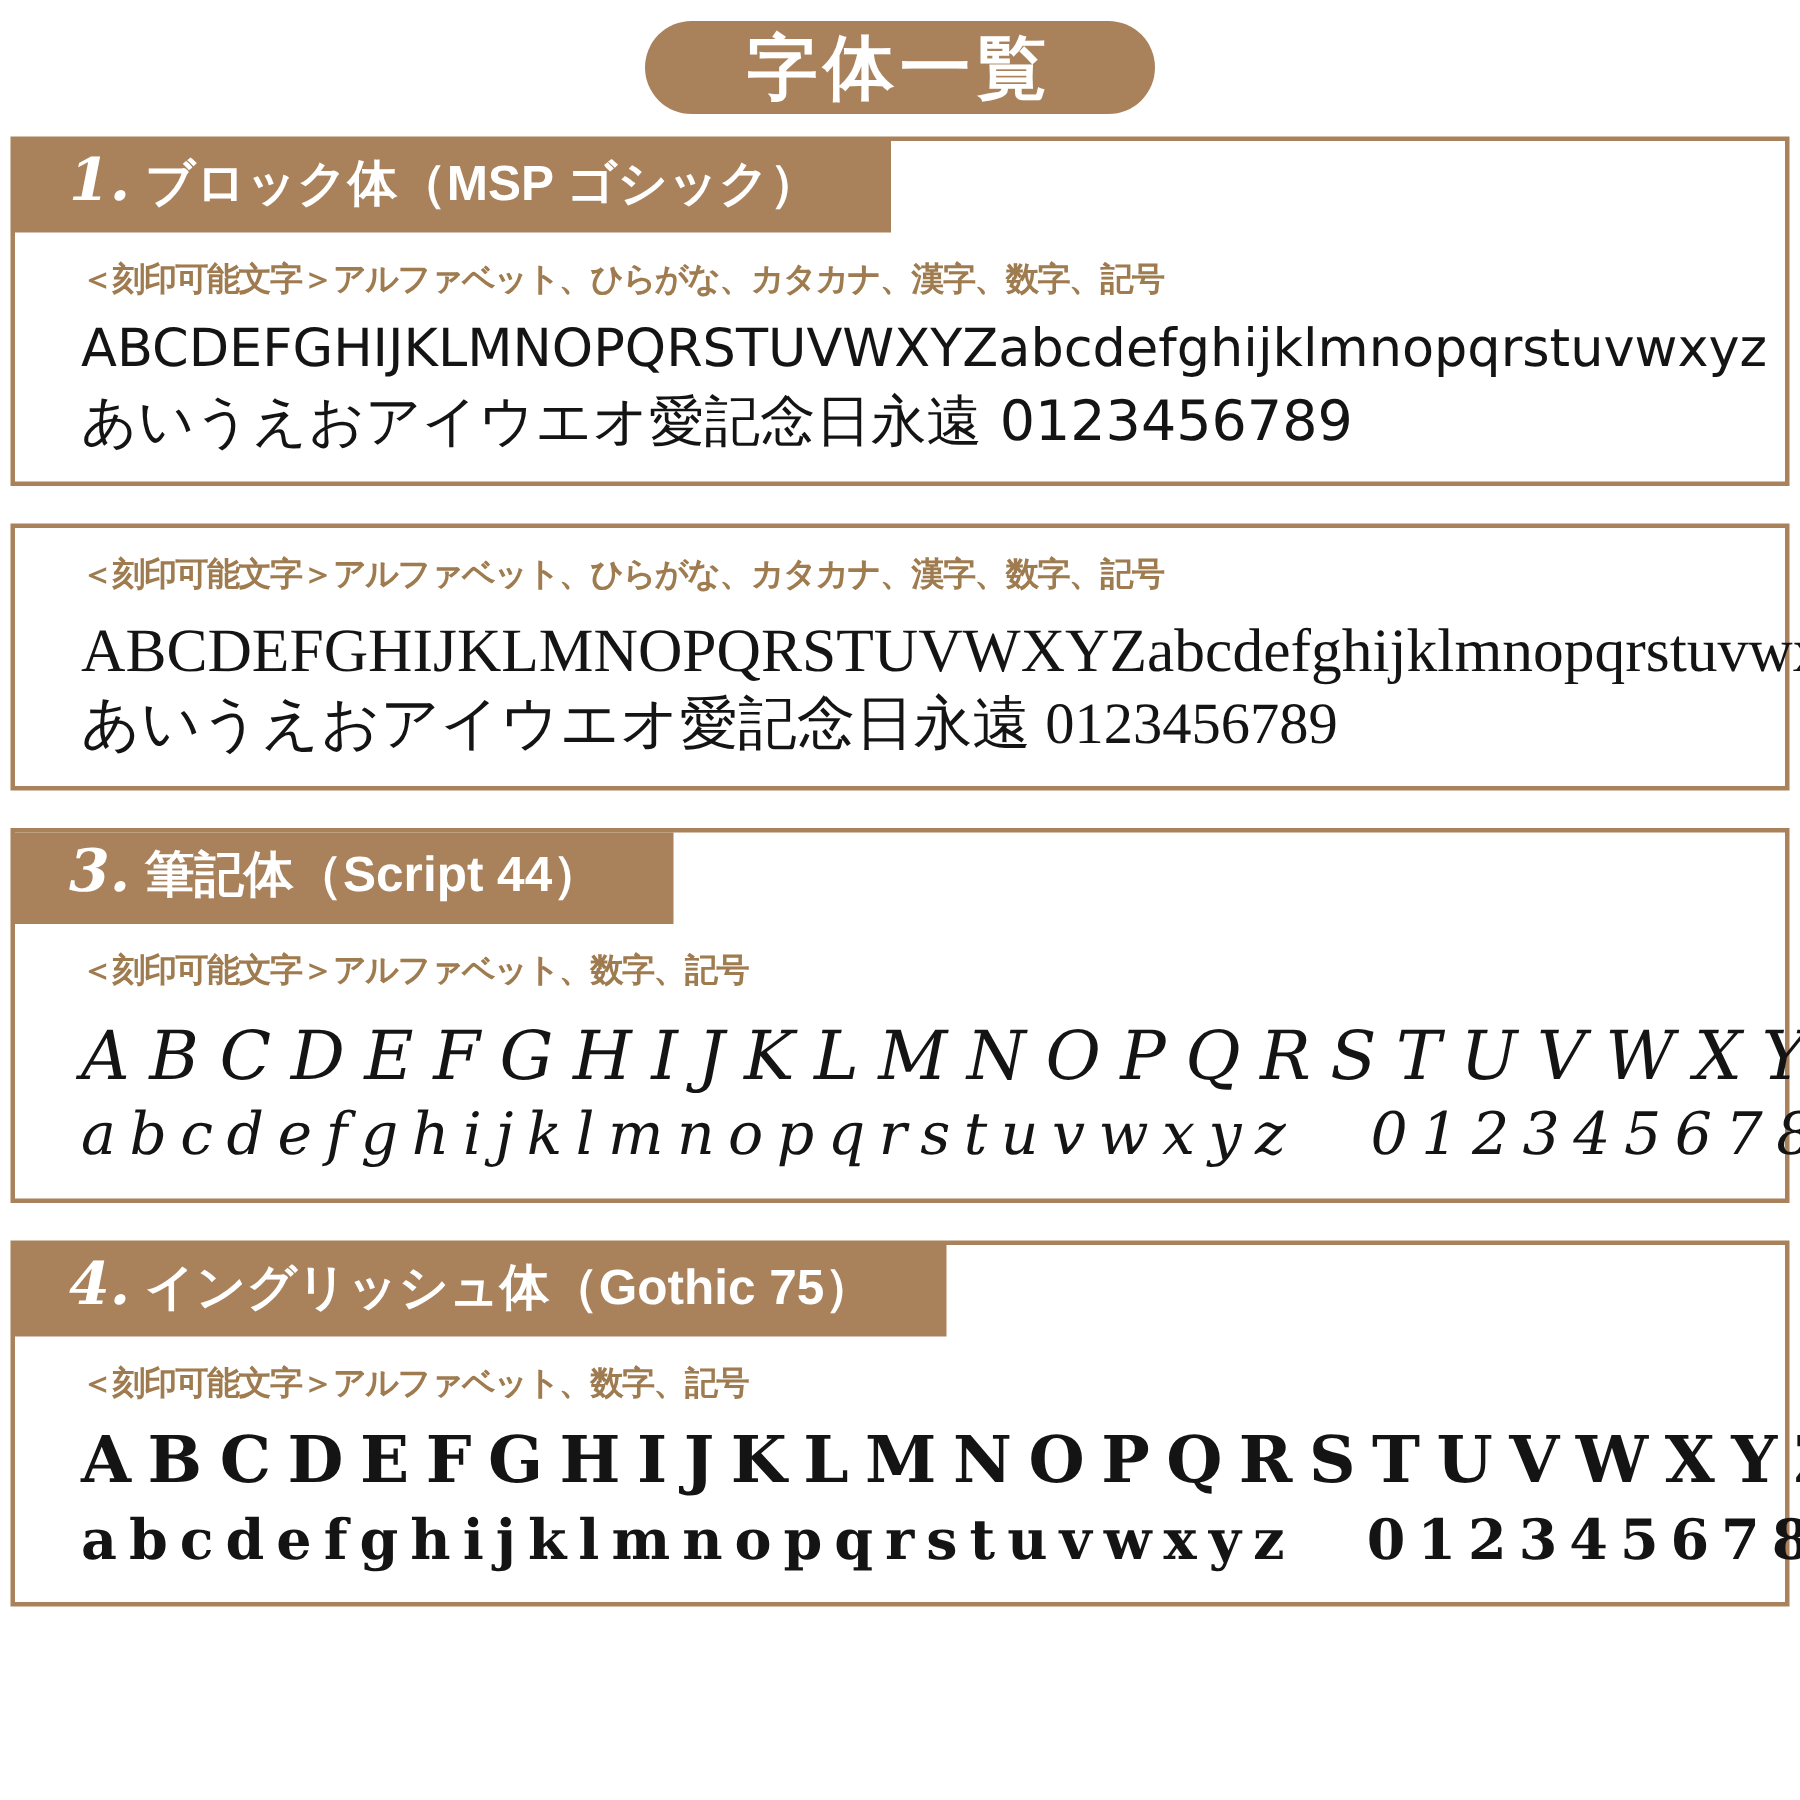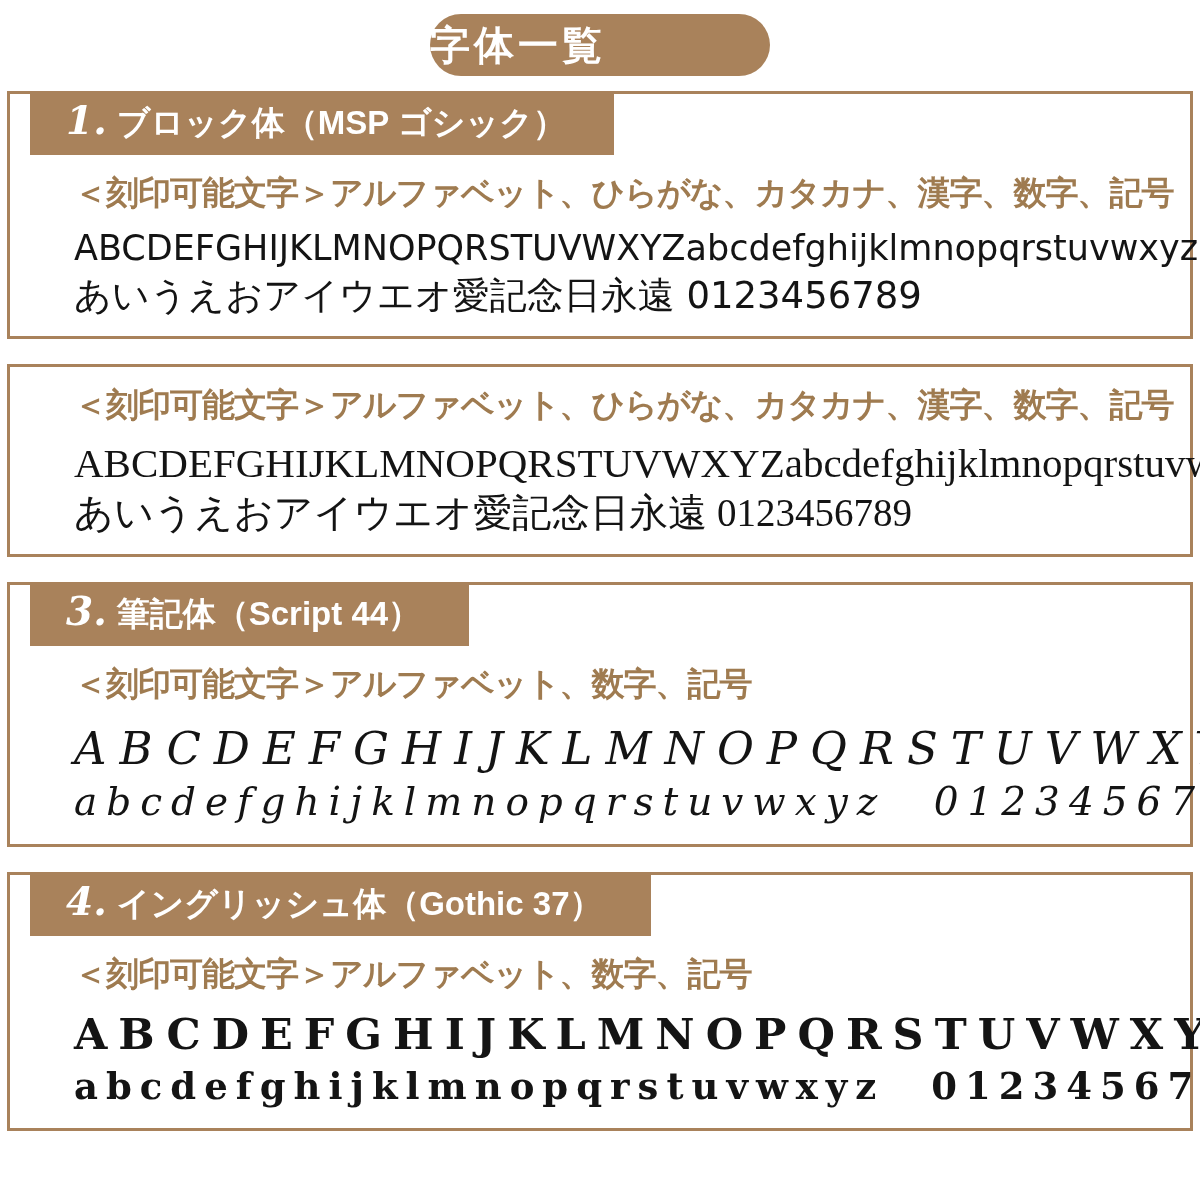--- a/index.html
+++ b/index.html
@@ -10,50 +10,49 @@
   *{box-sizing:border-box;}
   html,body{
     margin:0;padding:0;width:1200px;height:1200px;overflow:hidden;
     background:#ffffff;
     font-family:"Liberation Sans","DejaVu Sans",sans-serif;
   }
   
   .pill{
     width:340px;height:62px;margin:14px auto 15px;
     background:var(--brand);border-radius:31px;
-    display:flex;align-items:center;
-    color:#fff;font-size:40px;font-weight:bold;letter-spacing:4px;
+    display:flex;align-items:center;justify-content:center;
+    color:#fff;font-size:47px;font-weight:bold;letter-spacing:4px;
   }
   
   .section{
     margin:0 7px 25px 7px;
     border:3px solid var(--brand);
     background:#fff;
-    padding-left:20px;
   }
   .band{
     display:table;
     background:var(--brand);
     color:#fff;
     padding:0 48px 0 36px;
     line-height:53px;height:53px;
     white-space:nowrap;
   }
   .band .num{
     font-family:"DejaVu Serif","Liberation Serif",serif;
     font-style:italic;font-weight:bold;
     font-size:39px;margin-right:10px;
   }
   .band .bt{
     font-size:33px;font-weight:bold;
   }
   .content{padding:10px 36px 16px 44px;}
   .charset{
     color:var(--brand-text);
-    font-size:33px;font-weight:bold;
+    font-size:22px;font-weight:bold;
     margin:6px 0 10px 0;
     letter-spacing:-1px;
     white-space:nowrap;
   }
   
   .sample{color:var(--ink);white-space:nowrap;}
   .s-gothic{font-family:"DejaVu Sans","Liberation Sans",sans-serif;font-size:35px;line-height:1.3;}
   .s-gothic.jp{font-size:37px;}
   .s-mincho{font-family:"Liberation Serif","DejaVu Serif",serif;font-size:41px;line-height:1.25;}
   .s-mincho.jp{font-size:39px;}
@@ -97,20 +96,20 @@
   <div class="content">
     <div class="charset">＜刻印可能文字＞アルファベット、数字、記号</div>
     <div class="sample s-script-u">ABCDEFGHIJKLMNOPQRSTUVWXYZ</div>
     <div class="sample s-script-l">abcdefghijklmnopqrstuvwxyz 0123456789</div>
   </div>
 </div>
 
 <div class="section">
   <div class="band">
     <span class="num">4.</span>
-      <span class="bt">イングリッシュ体（Gothic 37）</span>
+      <span class="bt">イングリッシュ体（Gothic 75）</span>
   </div>
   <div class="content">
     <div class="charset">＜刻印可能文字＞アルファベット、数字、記号</div>
     <div class="sample s-black-u">ABCDEFGHIJKLMNOPQRSTUVWXYZ</div>
     <div class="sample s-black-l">abcdefghijklmnopqrstuvwxyz 0123456789</div>
   </div>
 </div>
 
 </body></html>

